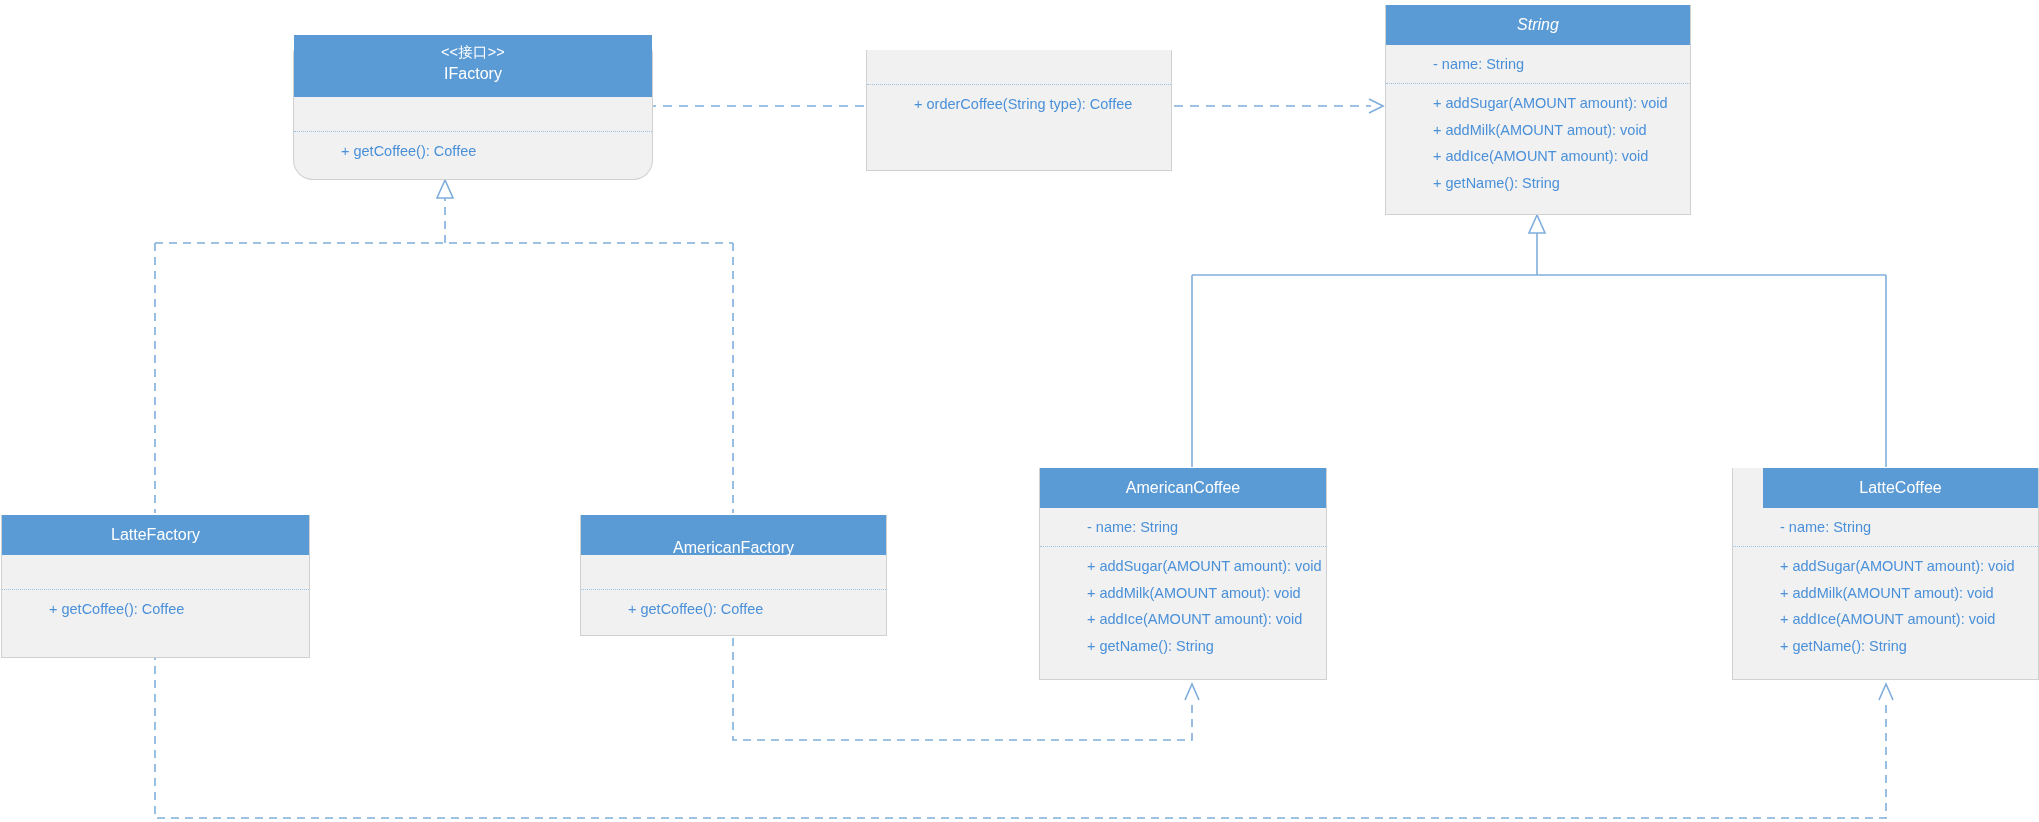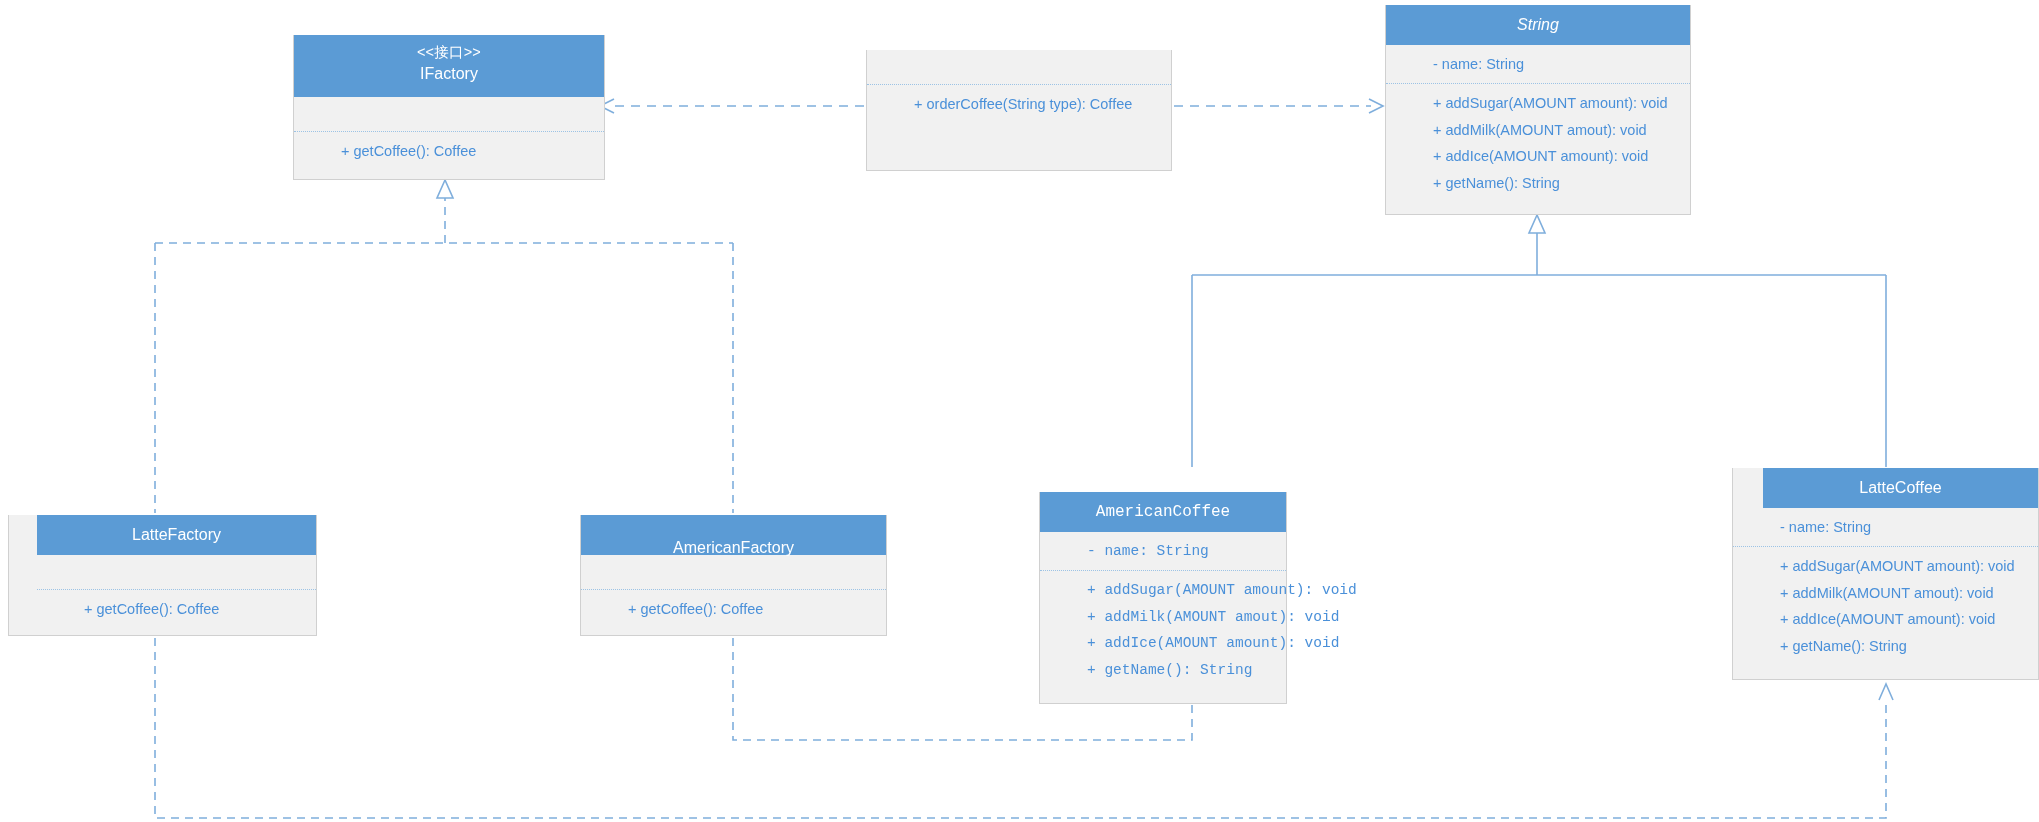--- a/index.html
+++ b/index.html
@@ -127,21 +127,21 @@
       <polyline points="1185,700 1192,684 1199,700" fill="none" stroke="#7FAEDC" stroke-width="1.6"></polyline>
     </g>
 
      LatteCoffee : dashed dependency routed along bottom --&gt;
     <g>
       <polyline points="155,638 155,818 1886,818 1886,700" fill="none" stroke="#7FAEDC" stroke-width="1.6" stroke-dasharray="8,6"></polyline>
       <polyline points="1879,700 1886,684 1893,700" fill="none" stroke="#7FAEDC" stroke-width="1.6"></polyline>
     </g>
   </svg>
 
-  <div class="uml-class" style="left:293px; top:35px; width:312px; height:145px;">
+  <div class="uml-class" style="left:293px; top:35px; width:360px; height:145px;border-radius:20px;">
     <div class="uml-header" style="height:62px;">
       <span class="stereo">&lt;&lt;接口&gt;&gt;</span>
       <span class="cname">IFactory</span>
     </div>
     <div class="uml-compartment empty"></div>
     <div class="uml-compartment divided">
       <div class="uml-member">+ getCoffee(): Coffee</div>
     </div>
   </div>
 
@@ -160,41 +160,41 @@
       <div class="uml-member">- name: String</div>
     </div>
     <div class="uml-compartment divided">
       <div class="uml-member">+ addSugar(AMOUNT amount): void</div>
       <div class="uml-member">+ addMilk(AMOUNT amout): void</div>
       <div class="uml-member">+ addIce(AMOUNT amount): void</div>
       <div class="uml-member">+ getName(): String</div>
     </div>
   </div>
 
-  <div class="uml-class" style="left:8px; top:515px; width:309px; height:121px;padding-left:28px;">
+  <div class="uml-class" style="left:1px; top:515px; width:309px; height:143px;">
     <div class="uml-header" style="height:40px; padding-top:9px;">
       <span class="cname">LatteFactory</span>
     </div>
     <div class="uml-compartment empty"></div>
     <div class="uml-compartment divided">
       <div class="uml-member">+ getCoffee(): Coffee</div>
     </div>
   </div>
 
   <div class="uml-class" style="left:580px; top:515px; width:307px; height:121px;">
     <div class="uml-header" style="height:40px; padding-top:22px;">
       <span class="cname">AmericanFactory</span>
     </div>
     <div class="uml-compartment empty"></div>
     <div class="uml-compartment divided">
       <div class="uml-member">+ getCoffee(): Coffee</div>
     </div>
   </div>
 
-  <div class="uml-class" style="left:1039px; top:492px; width:248px; height:212px;font-family:Liberation Mono, monospace;">
+  <div class="uml-class" style="left:1039px; top:468px; width:288px; height:212px;">
     <div class="uml-header" style="height:40px; padding-top:9px;">
       <span class="cname">AmericanCoffee</span>
     </div>
     <div class="uml-compartment">
       <div class="uml-member">- name: String</div>
     </div>
     <div class="uml-compartment divided">
       <div class="uml-member">+ addSugar(AMOUNT amount): void</div>
       <div class="uml-member">+ addMilk(AMOUNT amout): void</div>
       <div class="uml-member">+ addIce(AMOUNT amount): void</div>

